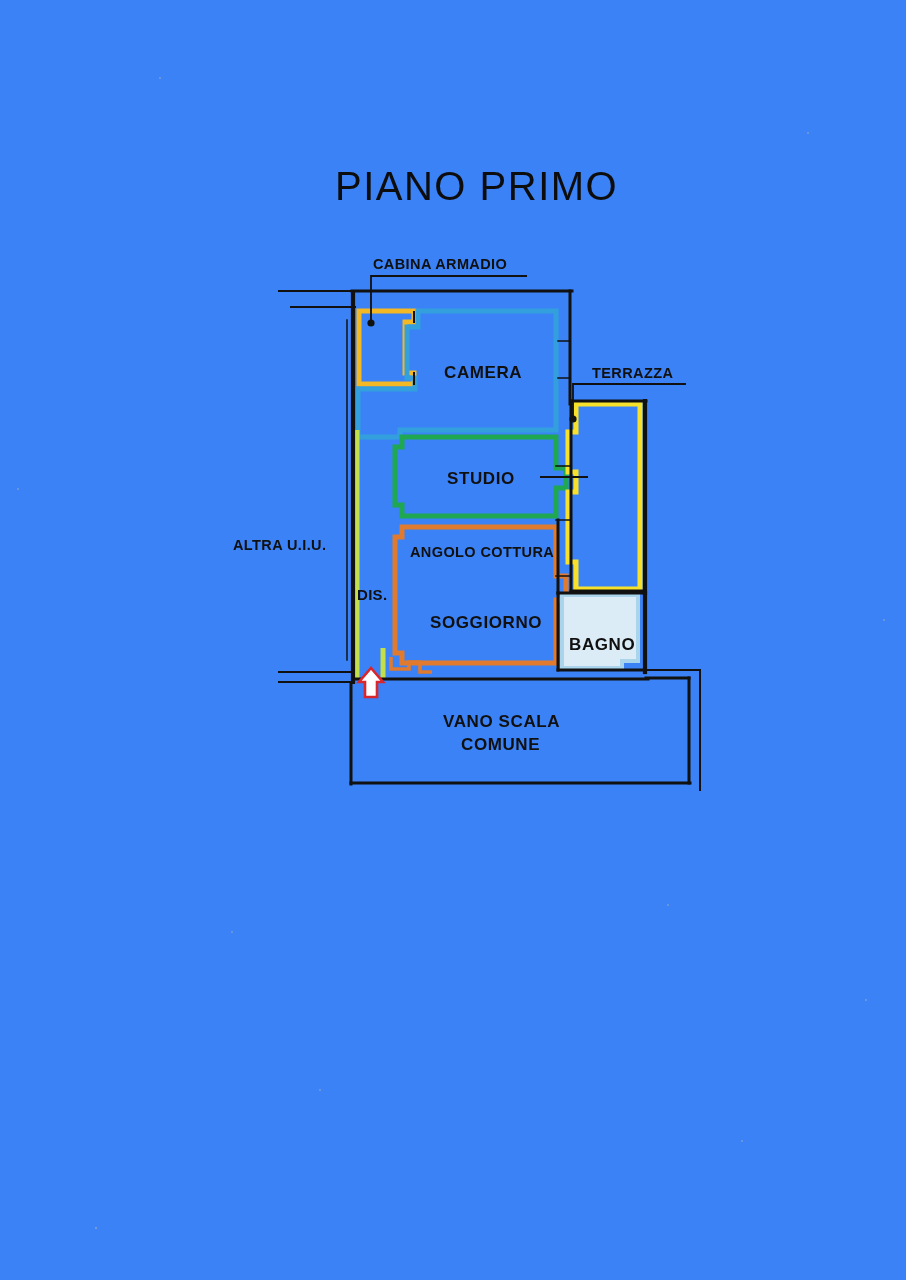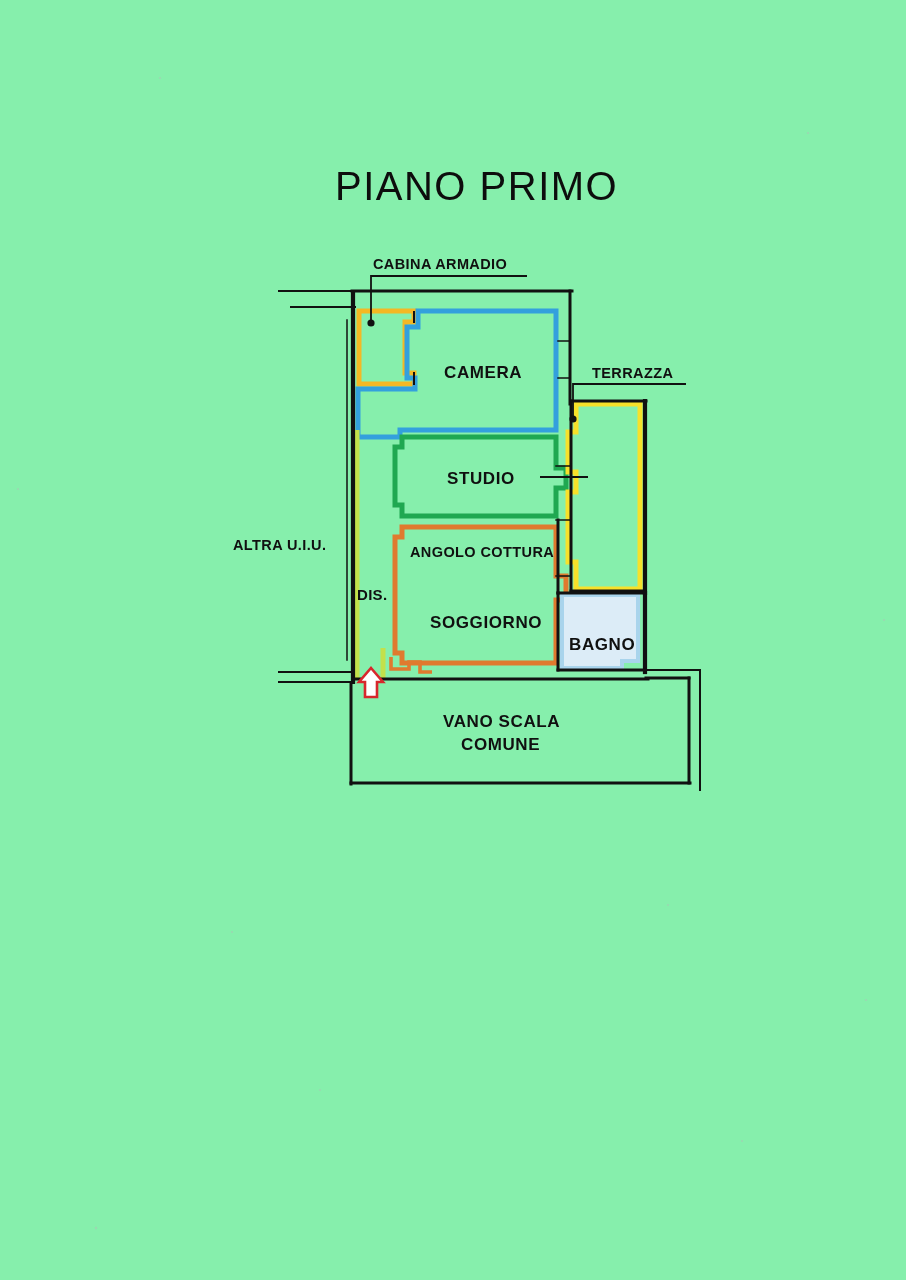--- a/index.html
+++ b/index.html
@@ -10,21 +10,21 @@
   body {
     width: 906px;
     height: 1280px;
     position: relative;
     font-family: "Liberation Sans", sans-serif;
     overflow: hidden;
   }
   #sheet {
     position: absolute;
     inset: 0;
-    background: #86efac;
+    background: #3b82f6;
   }
   #plan-svg {
     position: absolute;
     left: 0;
     top: 0;
     width: 906px;
     height: 1280px;
     display: block;
   }
   .ttl {

